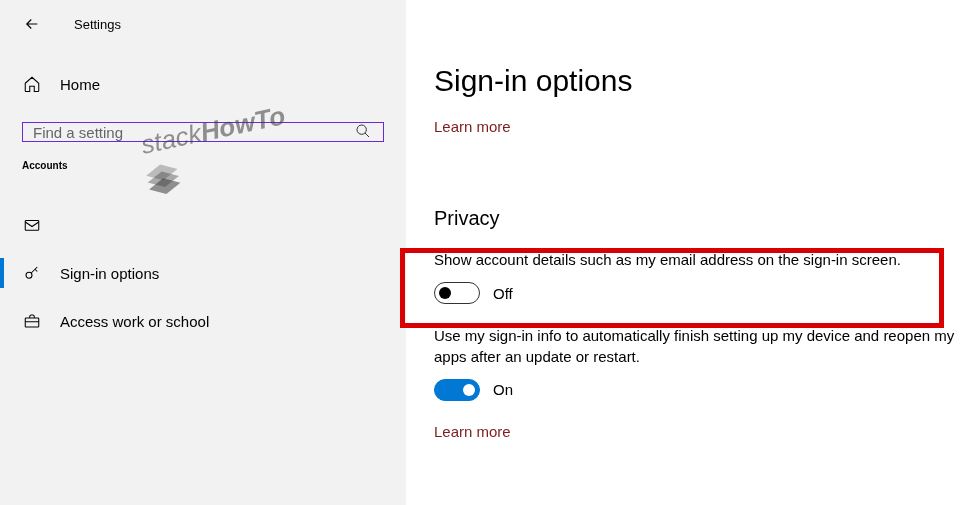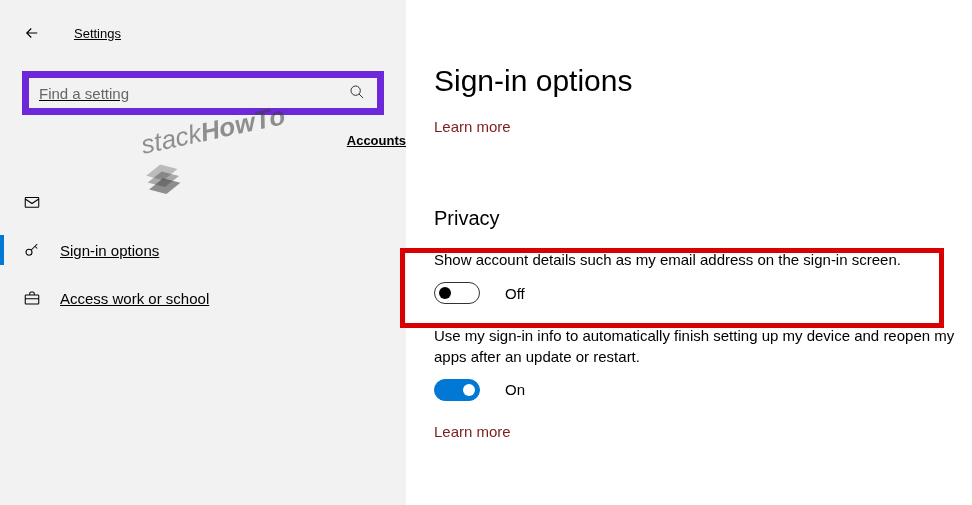--- a/index.html
+++ b/index.html
@@ -10,23 +10,22 @@
       background: #fff;
       width: 972px;
       height: 505px;
       overflow: hidden;
       display: flex;
     }
     .sidebar {
       width: 406px;
       background: #f2f2f2;
       height: 100%;
-      padding-top: 9px;
+      padding-top: 0;
       position: relative;
-      text-decoration: underline;
     }
     .header-bar {
       display: flex;
       align-items: center;
       height: 48px;
       padding-left: 14px;
     }
     .back-arrow {
       width: 36px;
       height: 36px;
@@ -61,48 +60,47 @@
     .nav-label {
       font-size: 15px;
       color: #000;
     }
     .search-container {
       padding: 0 22px;
       margin: 14px 0 18px 0;
     }
     .search-box {
       width: 100%;
-      height: 44px;
-      border: 7px solid #6d28d9;
+      height: 20px;
+      border: 1px solid #6d28d9;
       background: transparent;
       display: flex;
       align-items: center;
       padding: 0 10px;
     }
     .search-input {
       flex: 1;
       border: none;
       background: transparent;
       outline: none;
       font-size: 15px;
       color: #888;
       font-family: inherit;
     }
     .search-input::placeholder { color: #666; }
     .search-icon {
       width: 18px;
       height: 18px;
     }
     .category-label {
-      font-size: 13px;
+      font-size: 10px;
       font-weight: 600;
       padding-left: 22px;
       margin-bottom: 30px;
       margin-top: 4px;
-      text-align: right;
     }
     .nav-item.active::before {
       content: "";
       position: absolute;
       left: 0;
       top: 9px;
       bottom: 9px;
       width: 4px;
       background: #0078d4;
     }
@@ -131,21 +129,21 @@
       margin-bottom: 22px;
     }
     .setting-desc {
       font-size: 15px;
       margin-bottom: 12px;
       line-height: 1.35;
     }
     .toggle-row {
       display: flex;
       align-items: center;
-      gap: 25px;
+      gap: 13px;
     }
     .toggle {
       width: 46px;
       height: 22px;
       border-radius: 11px;
       border: 1px solid #333;
       background: #fff;
       position: relative;
       cursor: pointer;
       flex-shrink: 0;
@@ -204,20 +202,28 @@
 <div class="sidebar">
   <div class="header-bar">
     <div class="back-arrow">
       <svg width="18" height="18" viewBox="0 0 24 24" fill="none" stroke="#000" stroke-width="1.5">
           <path d="M19 12H5M11 18l-6-6 6-6"></path>
         </svg>
     </div>
     <div class="settings-title">Settings</div>
   </div>
 
+  <div class="nav-item home">
+    <span class="icon">
+      <svg width="18" height="18" viewBox="0 0 24 24" fill="none" stroke="#000" stroke-width="1.4">
+          <path d="M3 11l9-8 9 8v10a1 1 0 01-1 1h-5v-7h-6v7H4a1 1 0 01-1-1V11z"></path>
+        </svg>
+    </span>
+    <span class="nav-label">Home</span>
+  </div>
 
   <div class="search-container">
     <div class="search-box">
       <input class="search-input" type="text" placeholder="Find a setting" style="">
       <span class="search-icon">
         <svg width="16" height="16" viewBox="0 0 24 24" fill="none" stroke="#333" stroke-width="1.5">
             <circle cx="10" cy="10" r="7"></circle>
             <path d="M21 21l-6-6"></path>
           </svg>
       </span>

